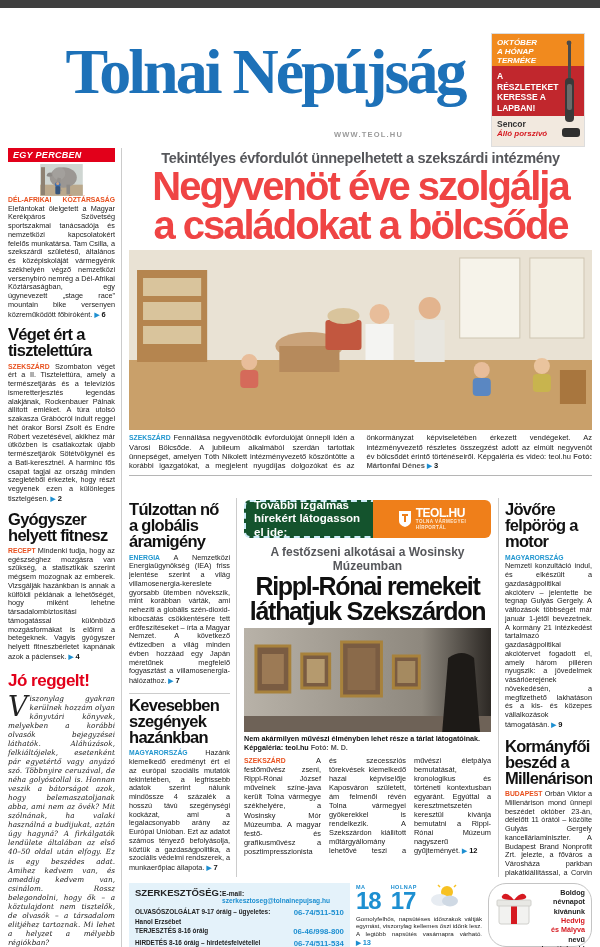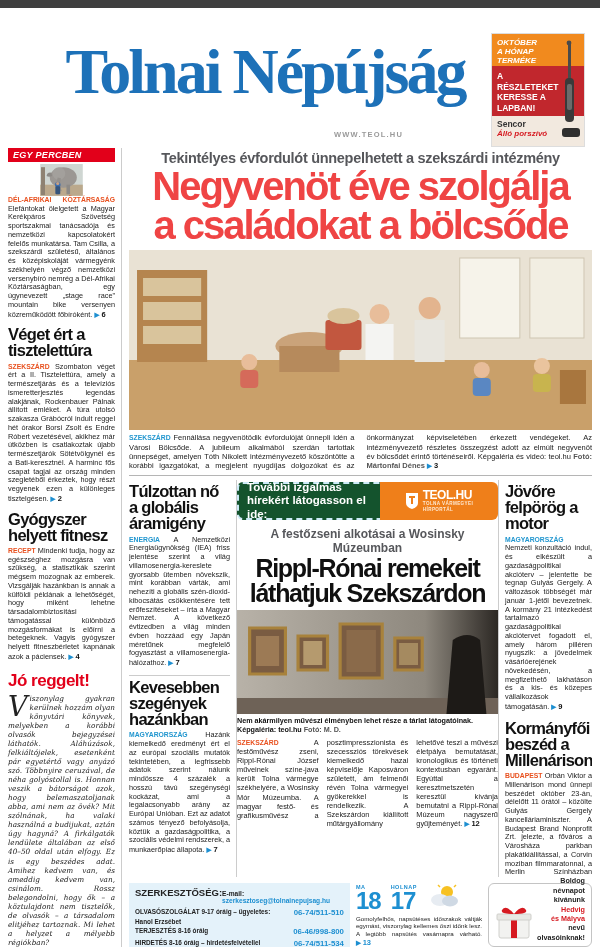--- a/index.html
+++ b/index.html
@@ -55,21 +55,21 @@
   .kicker { text-align:center; color:#56575b; font-weight:bold; font-size:14.5px;
             letter-spacing:-.3px; margin:2px 0 1px; }
   .headline { text-align:center; font-weight:bold; color:#ef4444; font-size:40px;
               letter-spacing:-2px; line-height:.98; }
   .main-photo { width:100%; height:180px; margin-top:5px; display:block; }
   .lead-caption { column-count:2; column-gap:12px; font-size:7.5px; line-height:1.22;
                   text-align:justify; margin-top:3px; padding-bottom:5px; border-bottom:1px solid #b5b5b5; }
   .credit { color:#555; font-weight:bold; }
 
   
-  .mid-band { display:flex; margin-top:4px; flex:1; min-height:0; overflow:hidden; }
+  .mid-band { display:flex; gap:7px; margin-top:22px; flex:1; min-height:0; overflow:hidden; }
   .mid-a { width:108px; flex:none; border-right:1px solid #ccc; padding-right:6px; }
   .mid-b { flex:1; min-width:0; display:flex; flex-direction:column; }
   .mid-c { width:94px; flex:none; border-left:1px solid #ccc; padding-left:6px; }
   .mid-h { font-size:16.5px; font-weight:bold; letter-spacing:-.7px; line-height:.98; margin:3px 0 4px; color:#111; }
   .mid-div { border:none; border-top:1px solid #ccc; margin:7px 0 3px; }
 
   .banner { display:flex; height:38px; margin:2px 0 4px; }
   .banner-left { flex:1; background:#14532d; border:2px dashed #cdeaf8; border-right:none;
                  border-radius:6px 0 0 6px; display:flex; align-items:center; justify-content:center;
                  color:#fff; font-weight:bold; font-size:11.5px; line-height:1.15; padding:0 8px; }
@@ -92,21 +92,21 @@
   .contact-email .em { color:#1d8fd1; }
   .contact-row { display:flex; justify-content:space-between; gap:4px; font-size:6.4px;
                  font-weight:bold; line-height:1.5; color:#222; }
   .phone { color:#1d8fd1; font-size:7.8px; white-space:nowrap; }
   .weather { width:128px; padding-top:1px; }
   .w-top { display:flex; align-items:flex-start; gap:10px; }
   .w-group { text-align:left; }
   .w-label { font-size:5.5px; font-weight:bold; color:#1d8fd1; letter-spacing:.5px; }
   .w-temp { font-size:24px; font-weight:bold; color:#1d8fd1; line-height:.9; letter-spacing:-1px; }
   .w-text { font-size:6.2px; line-height:1.25; text-align:justify; margin-top:3px; color:#222; }
-  .nameday { flex:1; border:1px solid #c4c4c4; border-radius:6px; display:flex; align-items:flex-end;
+  .nameday { flex:1; border:1px solid #c4c4c4; border-radius:18px; display:flex; align-items:flex-start;
              gap:4px; padding:4px 6px; background:#fff; }
   .nd-text { flex:1; text-align:right; font-size:7.2px; font-weight:bold; line-height:1.3; color:#222; }
   .nd-red { color:#d61a21; }
 </style>
 </head>
 <body>
 
 <div class="page">
   <div class="topbar"></div>
 

